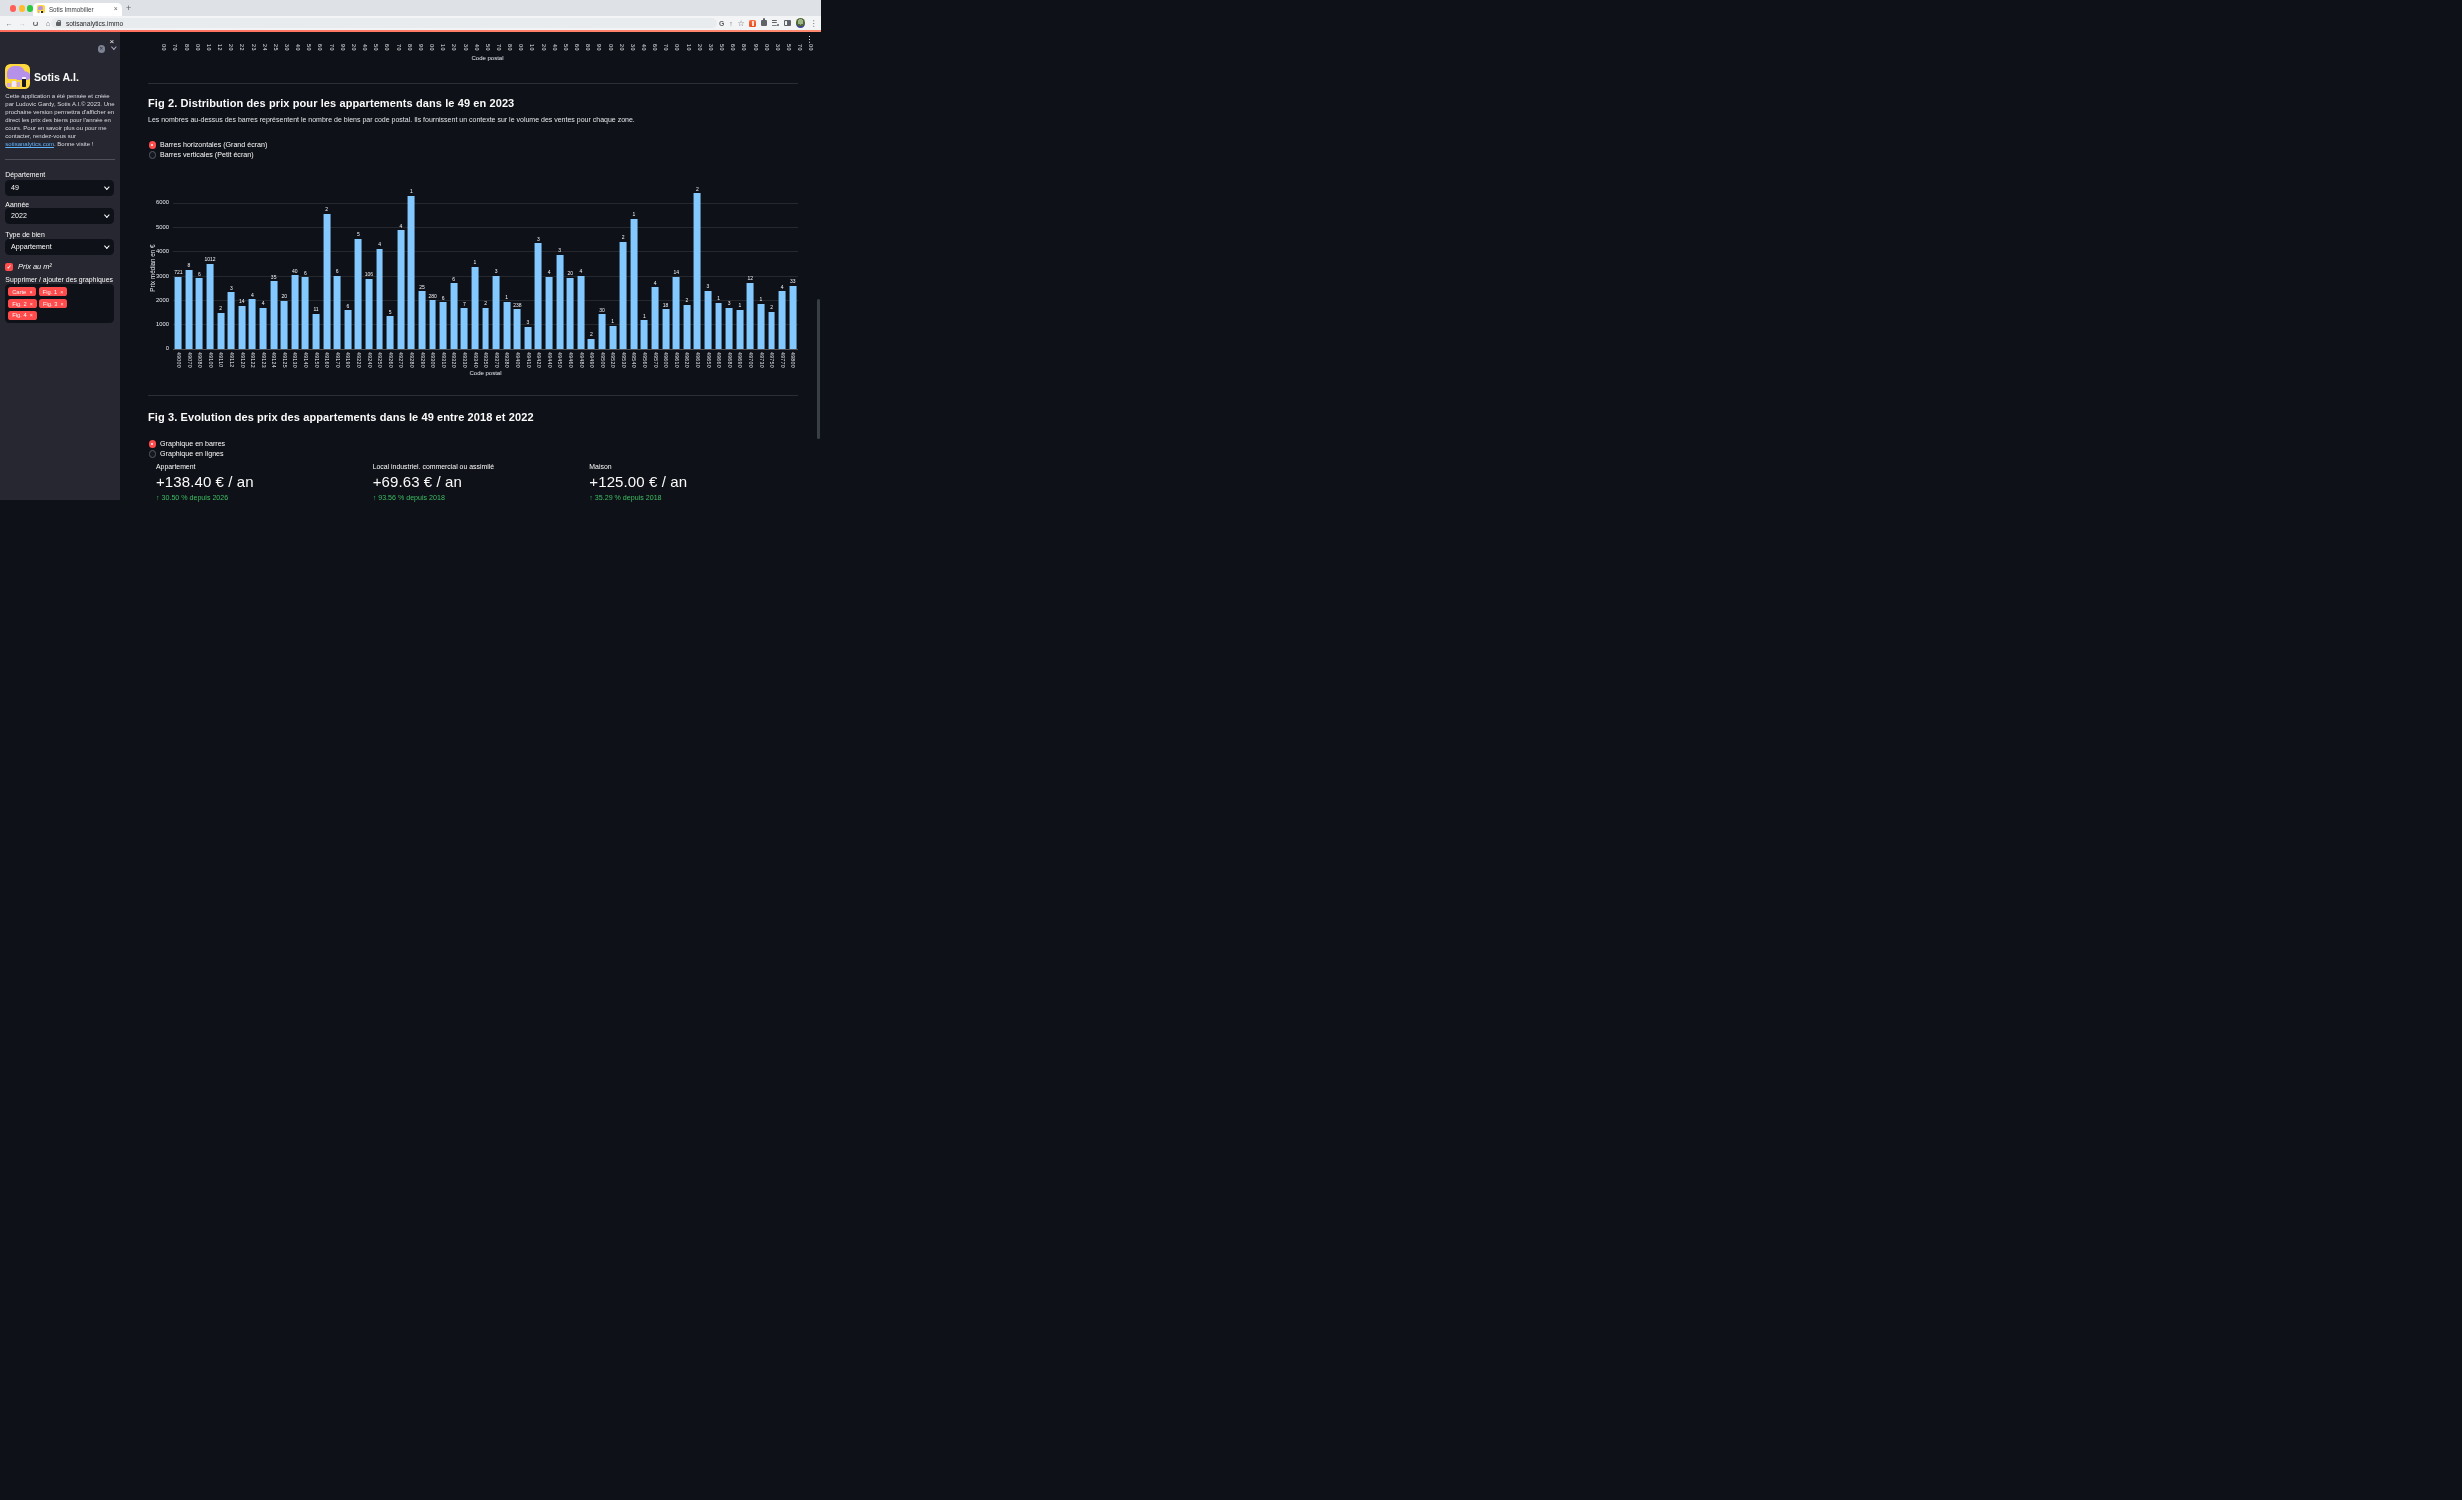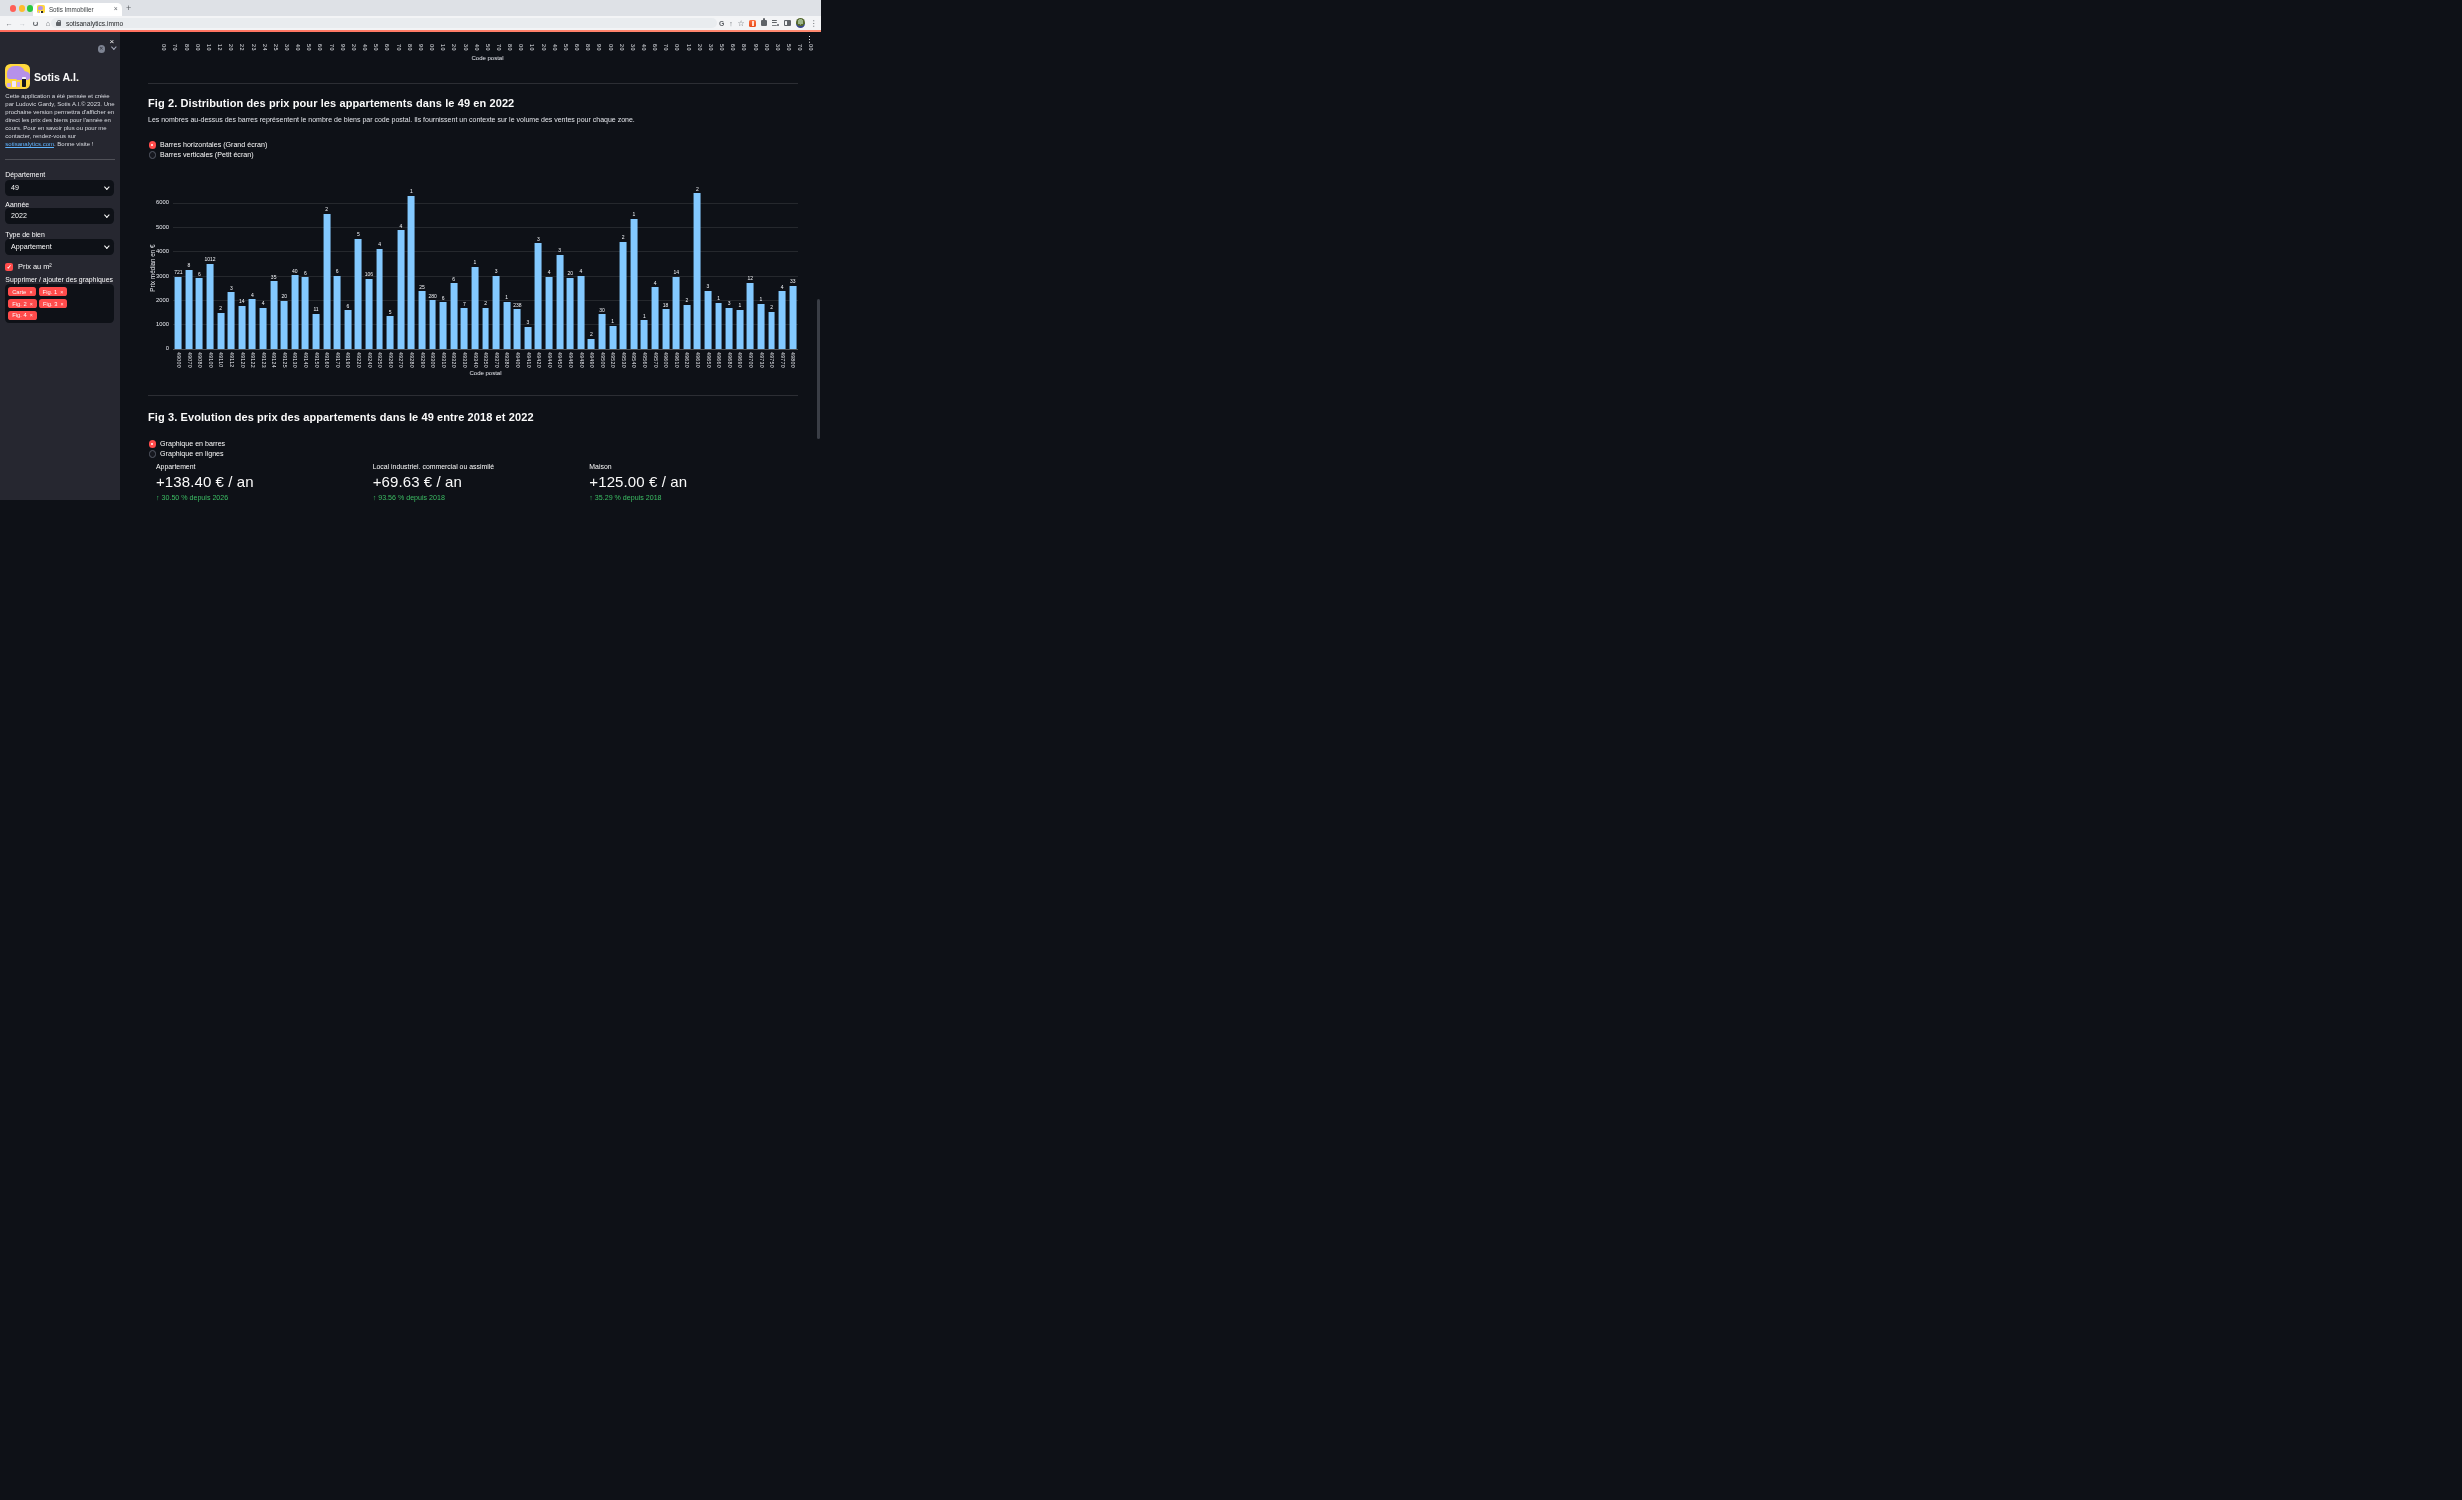--- a/index.html
+++ b/index.html
@@ -66,21 +66,21 @@
   #about a { color:#60b4ff; text-decoration:underline; }
   #sb-divider { position:absolute; left:5.3px; right:5.3px; top:127px; height:0.5px; background:rgba(250,250,250,.2); }
   .sb-label { position:absolute; left:5.3px; font-size:6.9px; color:#fafafa; }
   .sb-select { position:absolute; left:5.3px; width:109px; height:16px; background:#0e1117; border-radius:4.2px;
     display:flex; align-items:center; padding:0 5.8px; font-size:7.1px; color:#fafafa; }
   .chev { width:3.7px; height:3.7px; border-right:1px solid #fafafa; border-bottom:1px solid #fafafa;
     transform:rotate(45deg); margin-left:auto; margin-top:-1.6px; }
   #checkbox-row { position:absolute; left:5.3px; top:230px; display:flex; align-items:center; gap:4.8px; }
   #checkbox { width:8px; height:8px; background:#ff4b4b; border-radius:2.1px; color:#fff; font-size:5.8px;
     display:flex; align-items:center; justify-content:center; font-weight:700; }
-  #checkbox-label { font-size:7.4px; }
+  #checkbox-label { font-size:7.4px;font-style:italic; }
   #graphs-label { position:absolute; left:5.3px; top:244px; font-size:6.9px; }
   #multiselect { position:absolute; left:5.3px; top:252px; width:109px; min-height:30px; background:#0e1117;
     border-radius:4.2px; padding:3.2px 20px 3.2px 3.2px; display:flex; flex-wrap:wrap; gap:2.6px; align-items:flex-start; }
   .tag { background:#ff4b4b; color:#fafafa; border-radius:2.6px; font-size:5.8px; padding:1.6px 3.7px;
     display:inline-flex; align-items:center; gap:3.2px; white-space:nowrap; }
   .tag .x { font-size:5.3px; opacity:.9; }
   #ms-clear { position:absolute; right:15px; top:13.2px; width:7.4px; height:7.4px; border-radius:50%;
     background:#7e8493; color:#262730; font-size:4.8px; display:flex; align-items:center; justify-content:center; }
   #ms-chev { position:absolute; right:4.8px; top:14.3px; }
 
@@ -288,21 +288,21 @@
       <span>00</span>
       <span>30</span>
       <span>50</span>
       <span>70</span>
       <span>00</span>
     </div>
   <div id="fig1-xlabel">Code postal</div>
   <div id="app-kebab">⋮</div>
 
   <div class="hr" style="top:51px"></div>
-  <div class="fig-title" style="top:65px">Fig 2. Distribution des prix pour les appartements dans le 49 en 2022</div>
+  <div class="fig-title" style="top:65px">Fig 2. Distribution des prix pour les appartements dans le 49 en 2023</div>
   <div id="fig2-sub">Les nombres au-dessus des barres représentent le nombre de biens par code postal. Ils fournissent un contexte sur le volume des ventes pour chaque zone.</div>
   <div class="radio-group" style="top:109px">
       <div class="radio-row">
         <span class="radio-dot sel"></span>
         <span class="radio-label">Barres horizontales (Grand écran)</span>
       </div>
       <div class="radio-row">
         <span class="radio-dot unsel"></span>
         <span class="radio-label">Barres verticales (Petit écran)</span>
       </div>

